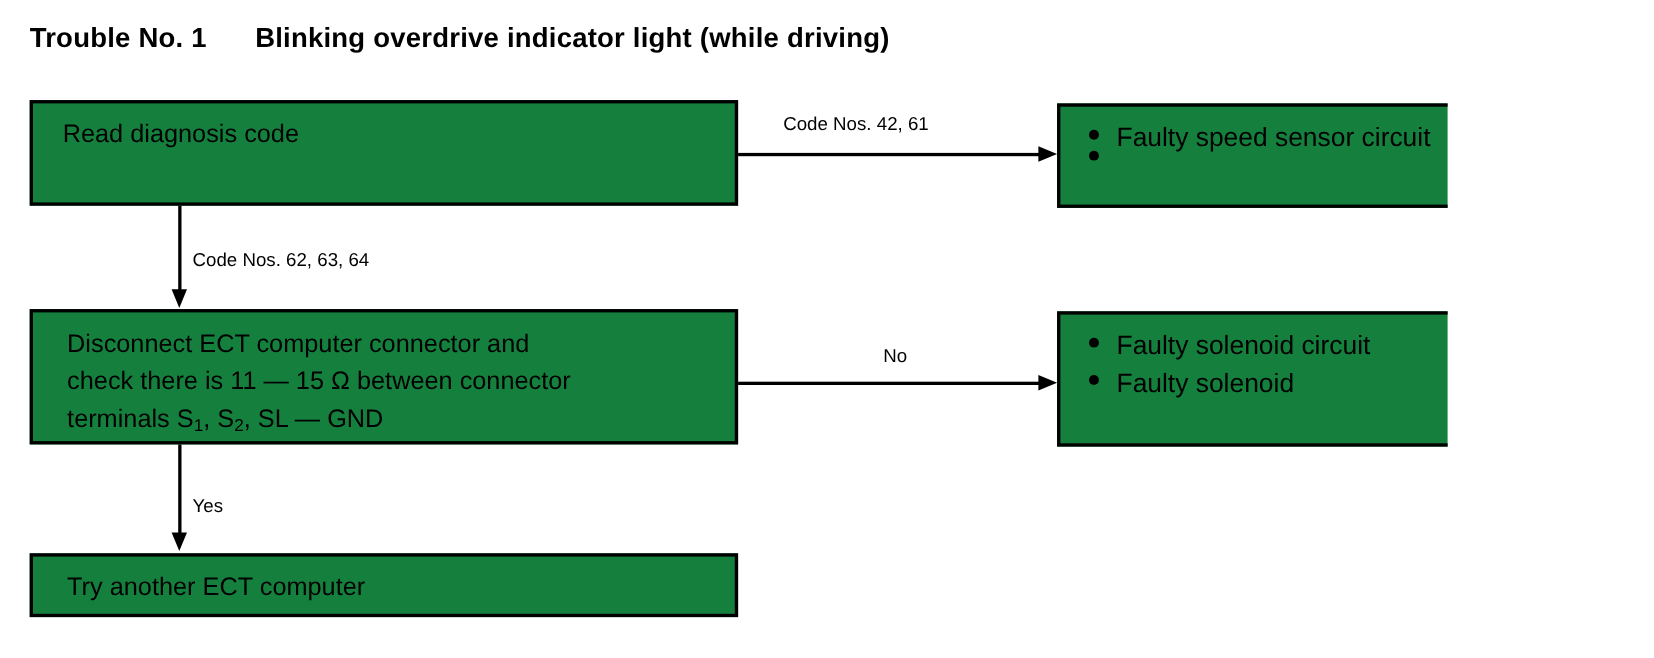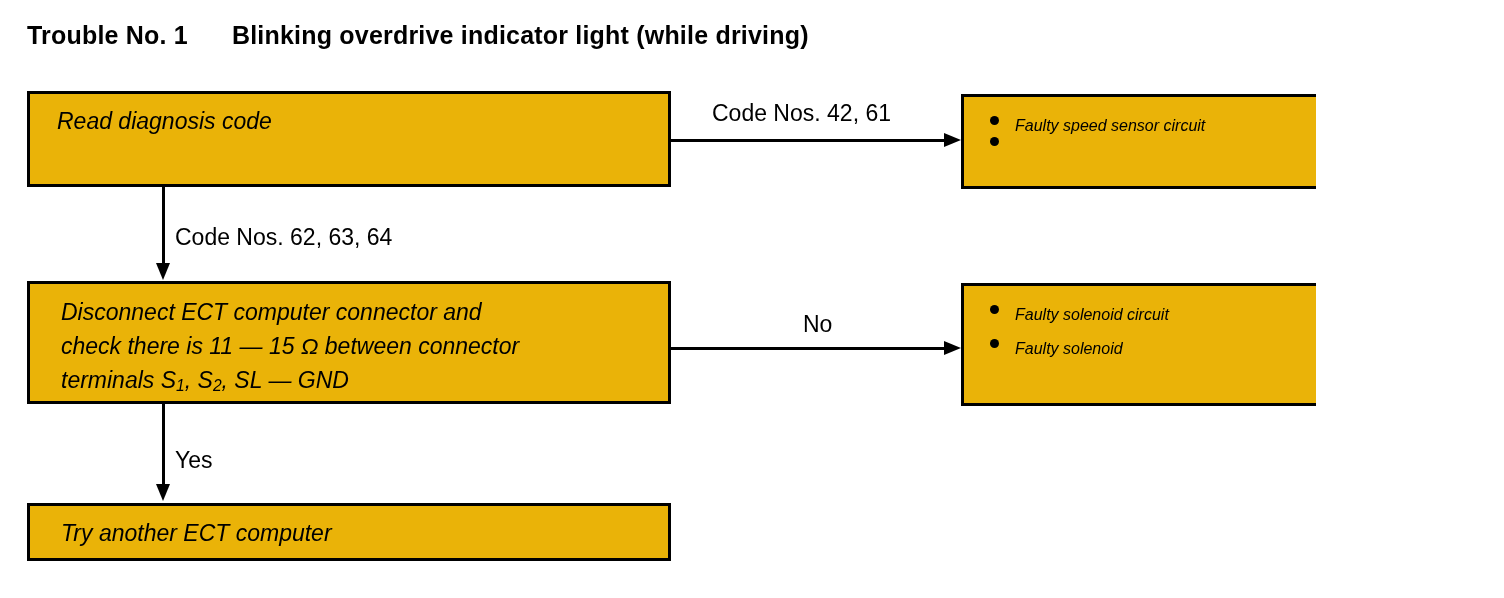--- a/index.html
+++ b/index.html
@@ -39,23 +39,22 @@
     font-size: 25px;
     font-weight: bold;
     margin-left: 44px;
     letter-spacing: 0.2px;
   }
 
   
   .box {
     position: absolute;
     border: 3px solid #000000;
-    background: #eab308;
+    background: #15803d;
     box-sizing: border-box;
-    font-style: italic;
   }
   .box-text {
     font-size: 23px;
     line-height: 34px;
     white-space: pre;
   }
   .box-inner {
     position: absolute;
     left: 27px;
     top: 10px;
@@ -67,21 +66,21 @@
     position: absolute;
     left: 26px;
     top: 12px;
     margin: 0;
     padding: 0;
     list-style: none;
   }
   .bullet-item {
     display: flex;
     align-items: baseline;
-    font-size: 16px;
+    font-size: 24px;
     line-height: 34px;
     white-space: nowrap;
   }
   .bullet-dot {
     display: inline-block;
     width: 9px;
     height: 9px;
     border-radius: 50%;
     background: #000000;
     margin-right: 16px;
@@ -112,21 +111,21 @@
   .arrow-down {
     position: absolute;
     width: 0;
     height: 0;
     border-left: 7px solid transparent;
     border-right: 7px solid transparent;
     border-top: 17px solid #000000;
   }
   .edge-label {
     position: absolute;
-    font-size: 23px;
+    font-size: 17px;
     line-height: 28px;
     white-space: nowrap;
   }
 
   sub {
     font-size: 0.68em;
     vertical-align: -0.22em;
   }
 </style>
 </head>

